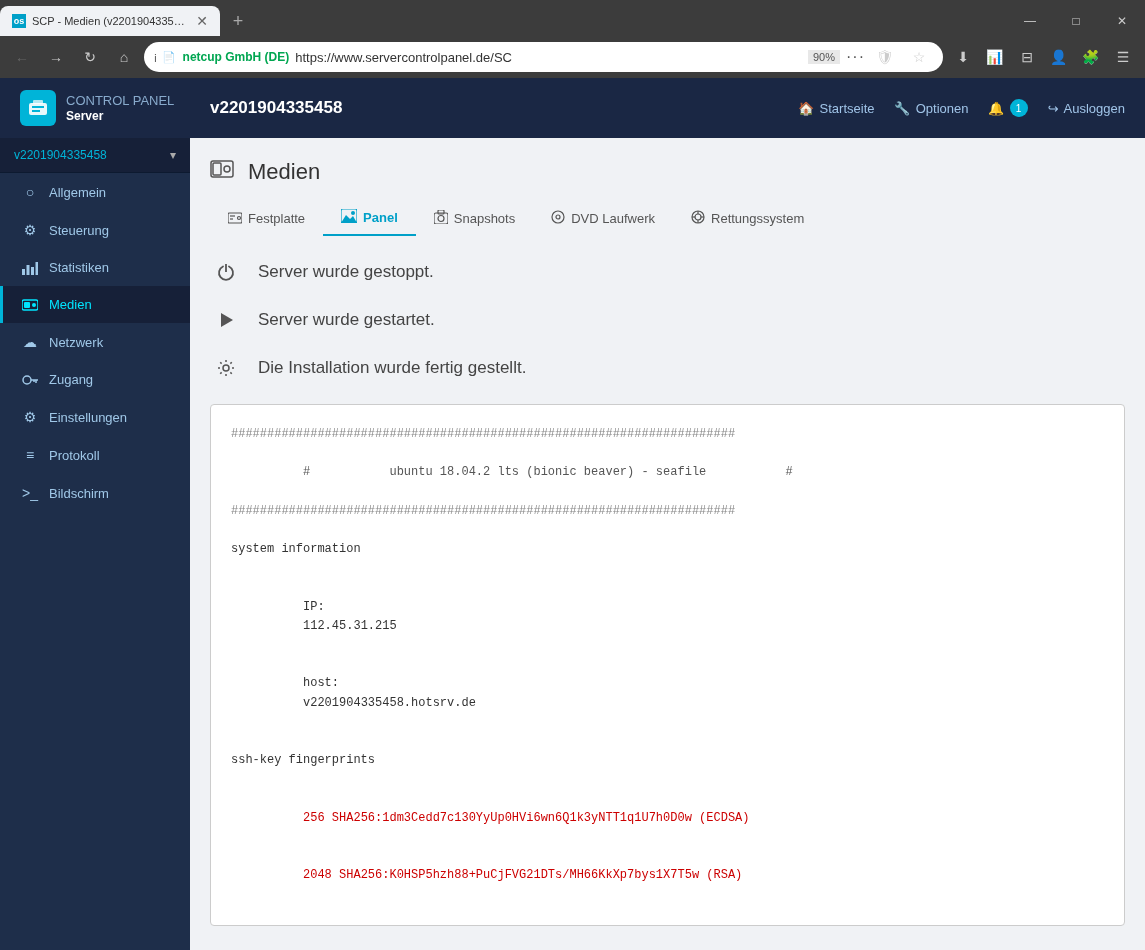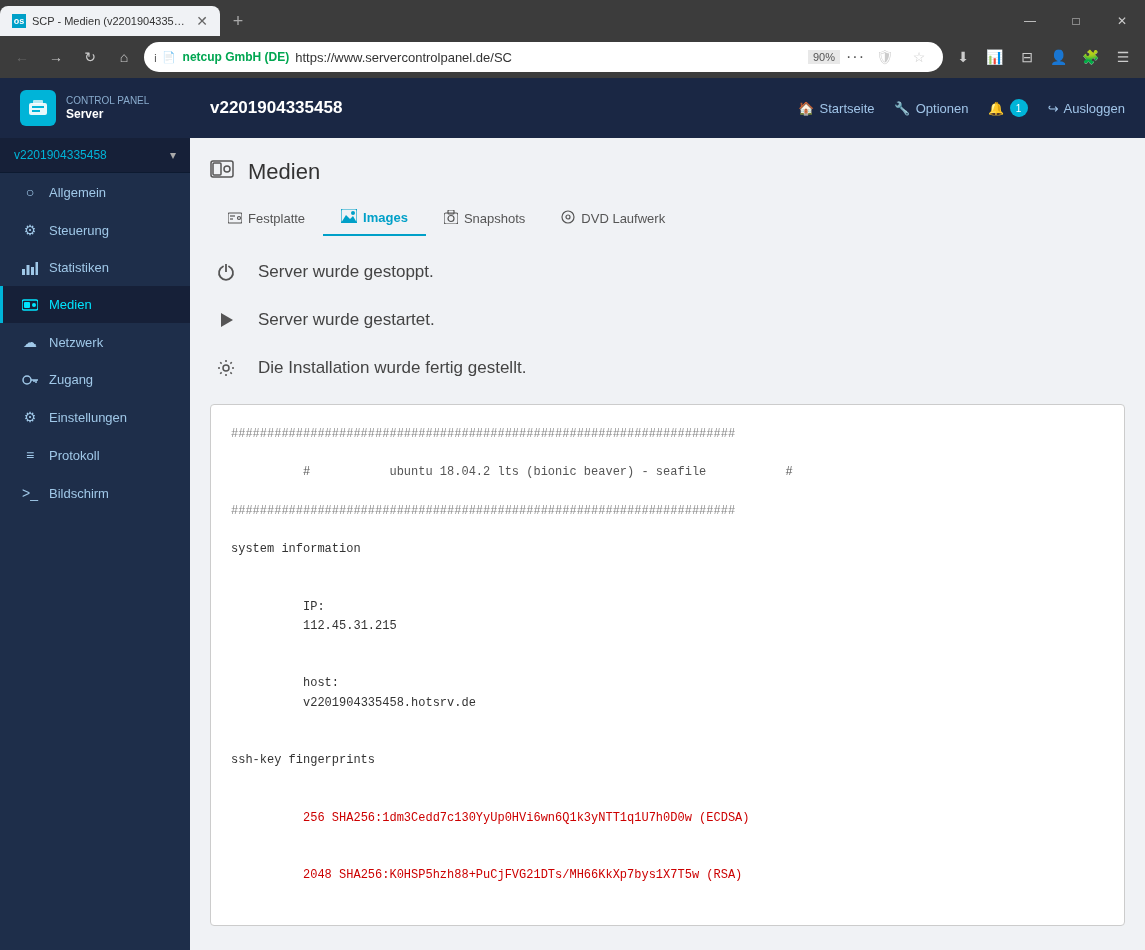--- a/index.html
+++ b/index.html
@@ -27,21 +27,21 @@
     .toolbar-icon { width: 28px; height: 28px; display: flex; align-items: center; justify-content: center; color: #ccc; font-size: 14px; cursor: pointer; border-radius: 50%; }
 
     
     .app-wrapper { display: flex; flex-direction: column; height: calc(950px - 78px); }
 
     
     .top-nav { background: #1a2744; display: flex; align-items: center; padding: 0 20px; height: 60px; }
     .logo-area { display: flex; align-items: center; gap: 10px; color: white; width: 180px; }
     .logo-icon { width: 36px; height: 36px; background: #00b4d8; border-radius: 6px; display: flex; align-items: center; justify-content: center; }
     .logo-text { line-height: 1.2; }
-    .logo-text .control-panel { font-size: 10px; color: #88aacc; text-transform: uppercase; }
+    .logo-text .control-panel { font-size: 13px; color: #88aacc; text-transform: uppercase; }
     .logo-text .server-text { font-size: 12px; font-weight: bold; color: white; }
     .server-name { color: white; font-size: 17px; font-weight: 600; flex: 1; padding-left: 10px; }
     .top-nav-links { display: flex; align-items: center; gap: 20px; }
     .top-nav-link { color: #a0c4e8; font-size: 13px; cursor: pointer; display: flex; align-items: center; gap: 5px; text-decoration: none; }
     .notification-badge { background: #00b4d8; color: white; border-radius: 50%; width: 18px; height: 18px; font-size: 10px; display: flex; align-items: center; justify-content: center; }
 
     
     .content-area { display: flex; flex: 1; overflow: hidden; }
 
     
@@ -252,40 +252,53 @@
           <span>Festplatte</span>
         </div>
         <div class="media-tab active">
           <span class="media-tab-icon">
             <svg width="16" height="14" viewBox="0 0 16 14" fill="none" stroke="#00a0c8" stroke-width="1.2">
               <rect x="0" y="0" width="16" height="14" rx="2"></rect>
               <polygon points="0,14 5,6 9,10 12,7 16,14" fill="#00a0c8" stroke="none"></polygon>
               <circle cx="12" cy="4" r="2" fill="#00a0c8" stroke="none"></circle>
             </svg>
           </span>
-          <span>Images</span>
+          <span>Panel</span>
         </div>
         <div class="media-tab">
           <span class="media-tab-icon">
             <svg width="14" height="14" viewBox="0 0 14 14" fill="none" stroke="#555" stroke-width="1.2">
               <rect x="0" y="3" width="14" height="11" rx="2"></rect>
               <circle cx="7" cy="8.5" r="3"></circle>
               <rect x="4" y="0" width="6" height="4" rx="1"></rect>
             </svg>
           </span>
           <span>Snapshots</span>
         </div>
         <div class="media-tab">
           <span class="media-tab-icon">
             <svg width="14" height="14" viewBox="0 0 14 14" fill="none" stroke="#555" stroke-width="1.2">
               <circle cx="7" cy="7" r="6"></circle>
               <circle cx="7" cy="7" r="2"></circle>
             </svg>
           </span>
           <span>DVD Laufwerk</span>
+        </div>
+        <div class="media-tab">
+          <span class="media-tab-icon">
+            <svg width="14" height="14" viewBox="0 0 14 14" fill="none" stroke="#555" stroke-width="1.2">
+              <circle cx="7" cy="7" r="6"></circle>
+              <circle cx="7" cy="7" r="3"></circle>
+              <line x1="7" y1="1" x2="7" y2="4"></line>
+              <line x1="7" y1="10" x2="7" y2="13"></line>
+              <line x1="1" y1="7" x2="4" y2="7"></line>
+              <line x1="10" y1="7" x2="13" y2="7"></line>
+            </svg>
+          </span>
+          <span>Rettungssystem</span>
         </div>
       </div>
 
       <div class="status-list">
         <div class="status-item">
           <div class="status-icon">
             <svg width="20" height="20" viewBox="0 0 20 20" fill="none" stroke="#555" stroke-width="1.8">
               <path d="M7 4.5A7 7 0 1013 4.5" stroke-linecap="round"></path>
               <line x1="10" y1="2" x2="10" y2="10"></line>
             </svg>

